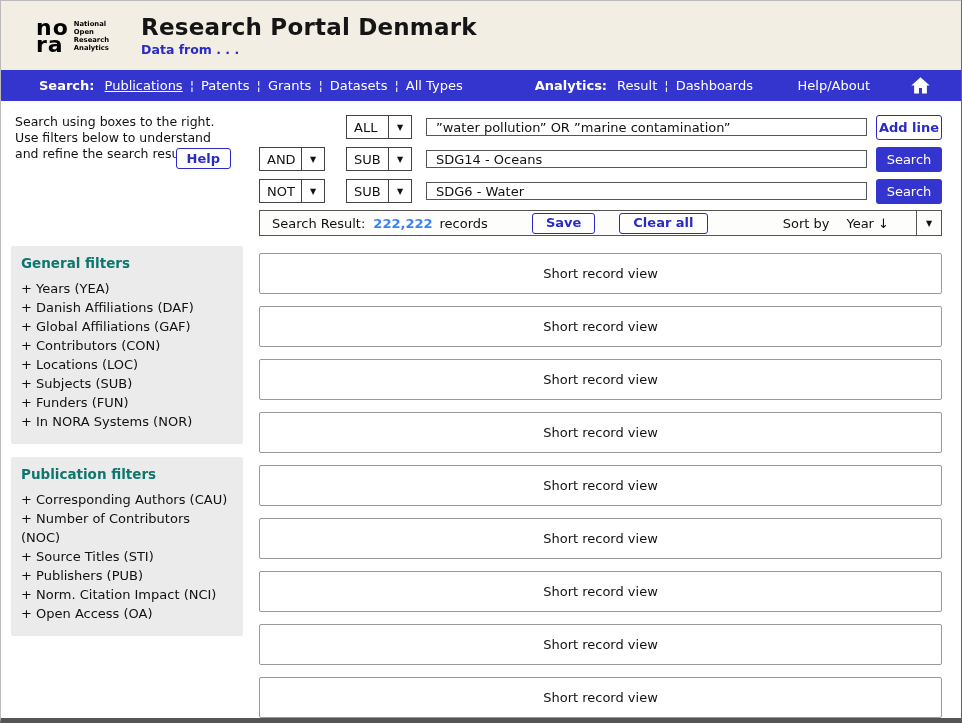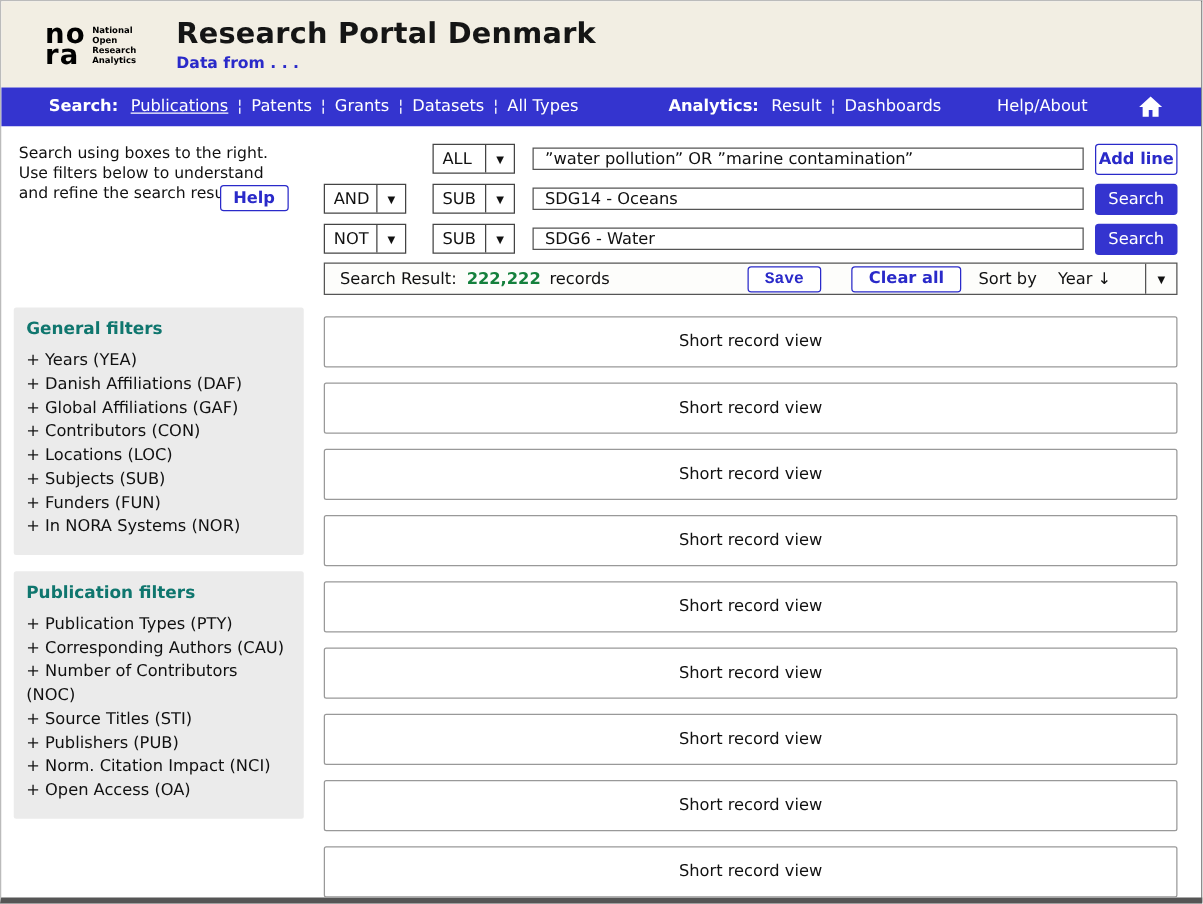--- a/index.html
+++ b/index.html
@@ -85,28 +85,28 @@
     width: 66px; height: 25px; background: #fff; color: #2a2ac9;
     border: 1.5px solid #2a2ac9; border-radius: 3px; font-size: 13px; font-weight: bold;
     font-family: inherit; cursor: pointer; flex-shrink: 0; padding: 0;
   }
 
   
   .result-bar {
     height: 26px; border: 1px solid #555; display: flex; align-items: center;
     font-size: 13px; margin-top: 3px; padding-left: 12px; background: #fdfdfb;
   }
-  .rb-count { color: #15803d; font-weight: bold; margin-left: 8px; }
+  .rb-count { color: #3b82f6; font-weight: bold; margin-left: 8px; }
   .rb-records { margin-left: 7px; }
   .btn-outline {
     background: #fff; border: 1.5px solid #2a2ac9; color: #2a2ac9;
     font-size: 13px; font-weight: bold; padding: 1px 13px; border-radius: 3px;
     font-family: inherit; cursor: pointer; height: 21px; line-height: 16px;
   }
-  .rb-save { margin-left: 110px; font-family: Liberation Mono, monospace; }
+  .rb-save { margin-left: 44px; }
   .rb-clear { margin-left: 24px; }
   .rb-sort { margin-left: auto; }
   .rb-sortval { margin-left: 17px; }
   .rb-arrow {
     margin-left: 27px; width: 25px; align-self: stretch;
     border-left: 1px solid #555; display: flex; align-items: center; justify-content: center;
     font-size: 8px; cursor: pointer; color: #111;
   }
 
   
@@ -179,21 +179,20 @@
         <div class="filter-item">+ Global Affiliations (GAF)</div>
         <div class="filter-item">+ Contributors (CON)</div>
         <div class="filter-item">+ Locations (LOC)</div>
         <div class="filter-item">+ Subjects (SUB)</div>
         <div class="filter-item">+ Funders (FUN)</div>
         <div class="filter-item">+ In NORA Systems (NOR)</div>
       </div>
 
       <div class="filter-box publication">
         <div class="filter-title">Publication filters</div>
-        <div class="filter-item">+ Publication Types (PTY)</div>
         <div class="filter-item">+ Corresponding Authors (CAU)</div>
         <div class="filter-item">+ Number of Contributors (NOC)</div>
         <div class="filter-item">+ Source Titles (STI)</div>
         <div class="filter-item">+ Publishers (PUB)</div>
         <div class="filter-item">+ Norm. Citation Impact (NCI)</div>
         <div class="filter-item">+ Open Access (OA)</div>
       </div>
     </aside>
 
     <section class="content">

